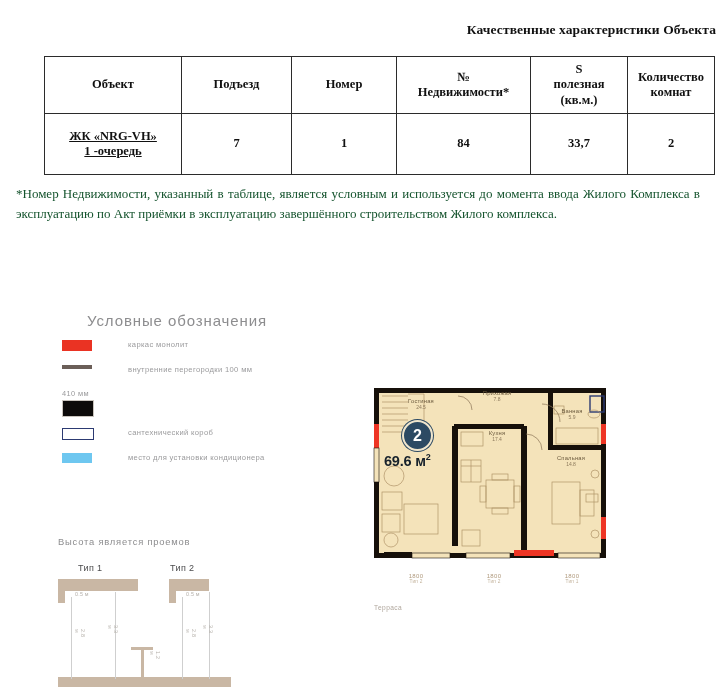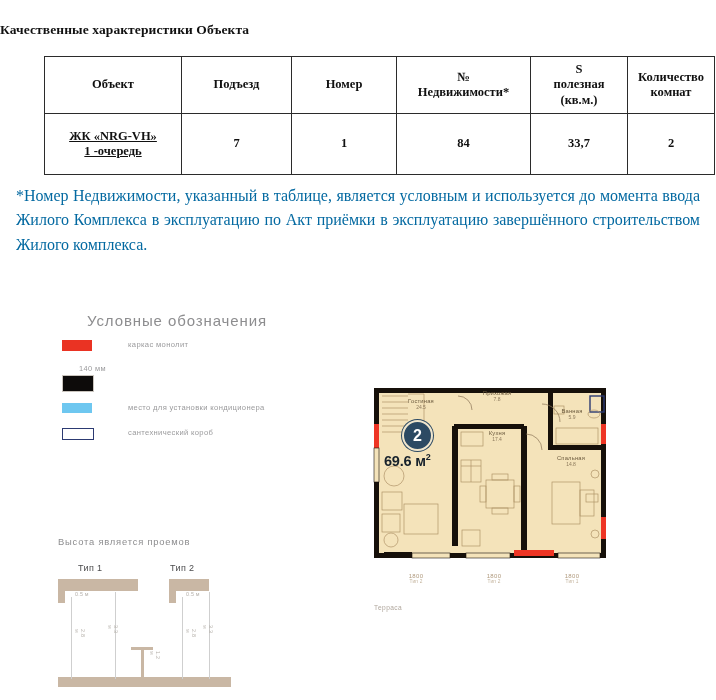--- a/index.html
+++ b/index.html
@@ -15,21 +15,21 @@
     font-family: "Liberation Serif", serif;
     color: #1a1a1a;
   }
 
   
   .doc-title {
     position: absolute;
     top: 22px;
     left: 0;
     width: 716px;
-    text-align: left;
+    text-align: right;
     font-family: "Liberation Serif", serif;
     font-weight: bold;
     font-size: 13.5px;
     letter-spacing: 0.1px;
     color: #111;
   }
 
   
   .spec-table {
     position: absolute;
@@ -61,24 +61,24 @@
   .col-rooms { width: 80px; }
   .cell-obj { font-size: 12.5px; line-height: 1.3; text-decoration: underline; }
 
   
   .footnote {
     position: absolute;
     top: 184px;
     left: 16px;
     width: 684px;
     font-family: "Liberation Serif", serif;
-    font-size: 16px;
+    font-size: 13px;
     line-height: 1.52;
     text-align: justify;
-    color: #0369a1;
+    color: #14532d;
   }
 
   
   .legend {
     position: absolute;
     top: 312px;
     left: 62px;
     width: 285px;
     font-family: "Liberation Sans", sans-serif;
   }
@@ -87,21 +87,20 @@
     color: #8d8d8f;
     letter-spacing: 0.9px;
     margin-left: 25px;
     margin-bottom: 10px;
   }
   .legend-row {
     display: flex;
     align-items: flex-start;
     margin-bottom: 9px;
     min-height: 16px;
-    text-align: right;
   }
   .legend-swatch-wrap {
     width: 44px;
     flex: 0 0 44px;
     display: flex;
     align-items: center;
     justify-content: flex-start;
     padding-top: 1px;
   }
   .legend-text {
@@ -325,40 +324,46 @@
 <div class="legend">
   <div class="legend-title">Условные обозначения</div>
 
   <div class="legend-row">
     <div class="legend-swatch-wrap">
       <div class="sw-red"></div>
     </div>
     <div class="legend-text">каркас монолит</div>
   </div>
 
+  <div class="legend-row">
+    <div class="legend-swatch-wrap">
+      <div class="sw-partition"></div>
+    </div>
+    <div class="legend-text">внутренние перегородки 100 мм</div>
+  </div>
 
   <div class="legend-row wall-row">
     <div class="wall-col">
-      <div class="mm-label">140 мм</div>
+      <div class="mm-label">410 мм</div>
       <div class="sw-wall-block"></div>
     </div>
+  </div>
+
+  <div class="legend-row">
+    <div class="legend-swatch-wrap">
+      <div class="sw-duct"></div>
+    </div>
+    <div class="legend-text">сантехнический короб</div>
   </div>
 
   <div class="legend-row">
     <div class="legend-swatch-wrap">
       <div class="sw-ac"></div>
     </div>
     <div class="legend-text">место для установки кондиционера</div>
-  </div>
-
-  <div class="legend-row">
-    <div class="legend-swatch-wrap">
-      <div class="sw-duct"></div>
-    </div>
-    <div class="legend-text">сантехнический короб</div>
   </div>
 </div>
 
 <div class="win-block">
   <div class="win-title">Высота является проемов</div>
   <div class="win-types">
     <div class="win-type-label t1-label">Тип 1</div>
     <div class="win-type-label t2-label">Тип 2</div>
 
     <div class="win-fig fig1">

